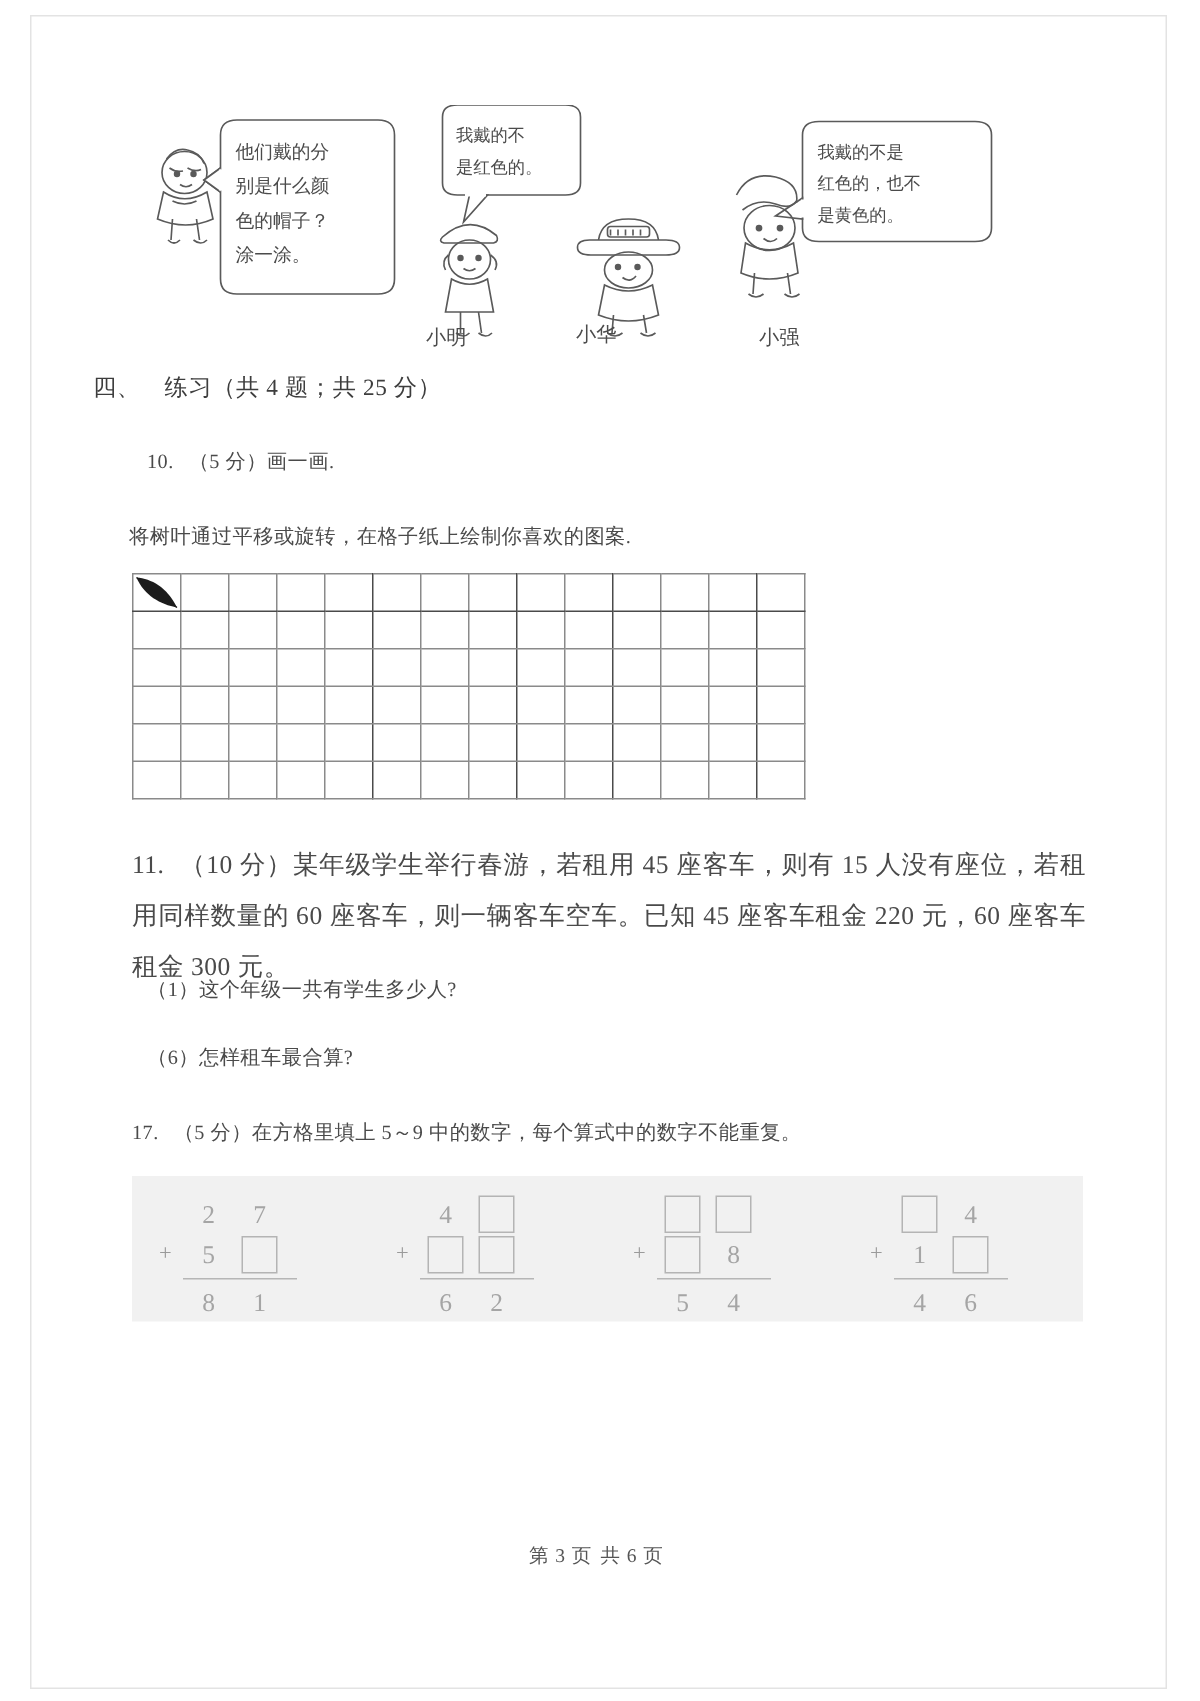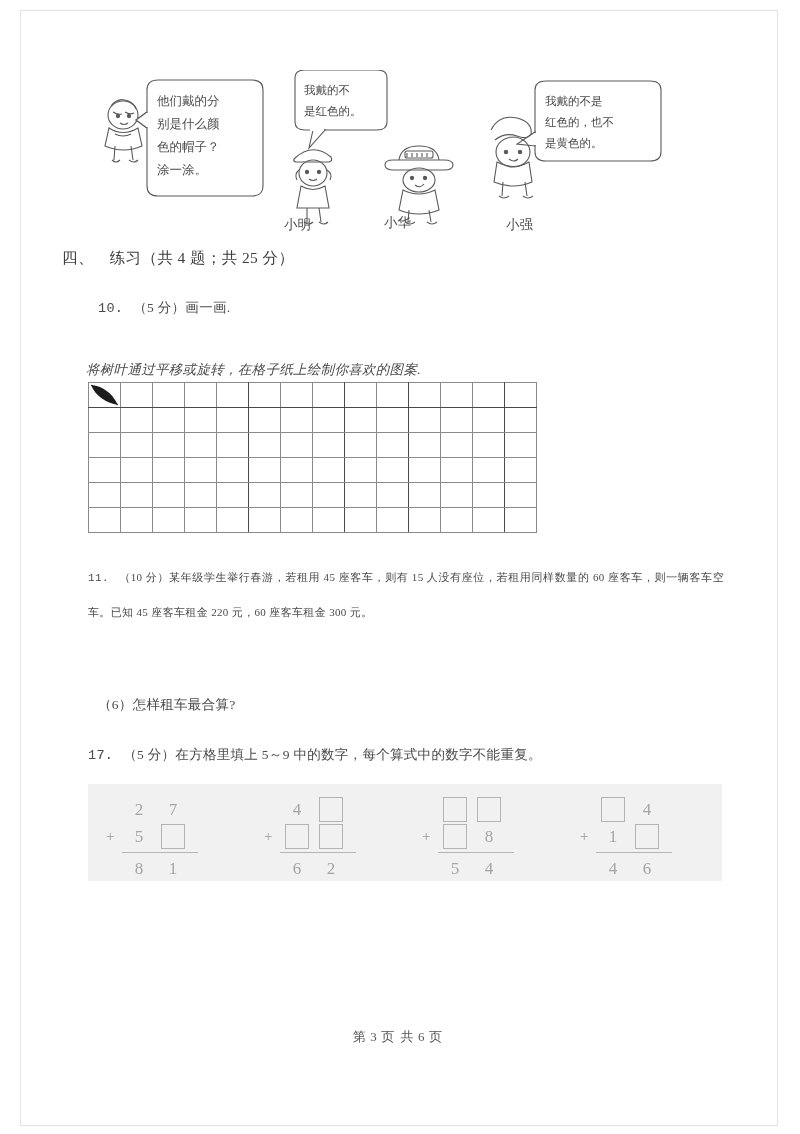--- a/index.html
+++ b/index.html
@@ -70,33 +70,33 @@
     letter-spacing: 0.4px;
     color: #3d3d3d;
   }
   .q-line {
     font-size: 13.5px;
     line-height: 20px;
     letter-spacing: 0.3px;
     color: #4a4a4a;
   }
   .q-para {
-    font-size: 11px;
+    font-size: 17px;
     line-height: 34px;
     letter-spacing: 0.35px;
     color: #4a4a4a;
     text-align: justify;
   }
   .sub-q {
     font-size: 13.5px;
     line-height: 20px;
     letter-spacing: 0.3px;
     color: #4a4a4a;
   }
-  .num-lead { margin-right: 10px; font-family: Liberation Mono, monospace; }
+  .num-lead { margin-right: 10px; }
 
   
   #grid-wrap {
     position: absolute;
     left: 88px;
     top: 382px;
     z-index: 3;
   }
   table.gridpaper {
     border-collapse: collapse;
@@ -298,21 +298,21 @@
         <text x="411" y="159" font-family="Liberation Serif, serif" font-size="13.5" fill="#4b4b4b">小强</text>
       </svg>
     </div>
 
     <div class="block sec-head" style="left:62px; top:248px; width:420px;">四、　练习（共 4 题；共 25 分）</div>
 
     <div class="block q-line" style="left:98px; top:298px; width:420px;">
       <span class="num-lead">10.</span><span>（5 分）</span><span>画一画.</span>
     </div>
 
-    <div class="block q-line" style="left:86px; top:360px; width:560px;font-style:italic;">将树叶通过平移或旋转，在格子纸上绘制你喜欢的图案.</div>
+    <div class="block q-line" style="left:86px; top:348px; width:560px;">将树叶通过平移或旋转，在格子纸上绘制你喜欢的图案.</div>
 
     <div id="grid-wrap">
       <table class="gridpaper">
         <tbody>
             <tr class="thickrow">
           <td class="leaf-cell">
             <svg width="31" height="24" viewBox="0 0 31 24" xmlns="http://www.w3.org/2000/svg">
               <path d="M2 2 C12 3, 22 8, 29 22 C18 20, 7 14, 2 2 Z" fill="#1c1c1c"></path>
               <path d="M2 2 C10 8, 20 16, 29 22" stroke="#1c1c1c" stroke-width="1" fill="none"></path>
             </svg>
@@ -412,20 +412,21 @@
               <td></td>
         </tr>
       </tbody>
         </table>
     </div>
 
     <div class="block q-para" style="left:88px; top:560px; width:636px;">
       <span class="num-lead">11.</span><span>（10 分）</span><span>某年级学生举行春游，若租用 45 座客车，则有 15 人没有座位，若租用同样数量的 60 座客车，则一辆客车空车。已知 45 座客车租金 220 元，60 座客车租金 300 元。</span>
     </div>
 
+    <div class="block sub-q" style="left:98px; top:650px; width:430px;">（1）这个年级一共有学生多少人?</div>
 
     <div class="block sub-q" style="left:98px; top:695px; width:430px;">（6）怎样租车最合算?</div>
 
     <div class="block q-line" style="left:88px; top:745px; width:600px;">
       <span class="num-lead">17.</span><span>（5 分）</span><span>在方格里填上 5～9 中的数字，每个算式中的数字不能重复。</span>
     </div>
 
     <div id="calc-strip">
 
       <div class="calc-item">

